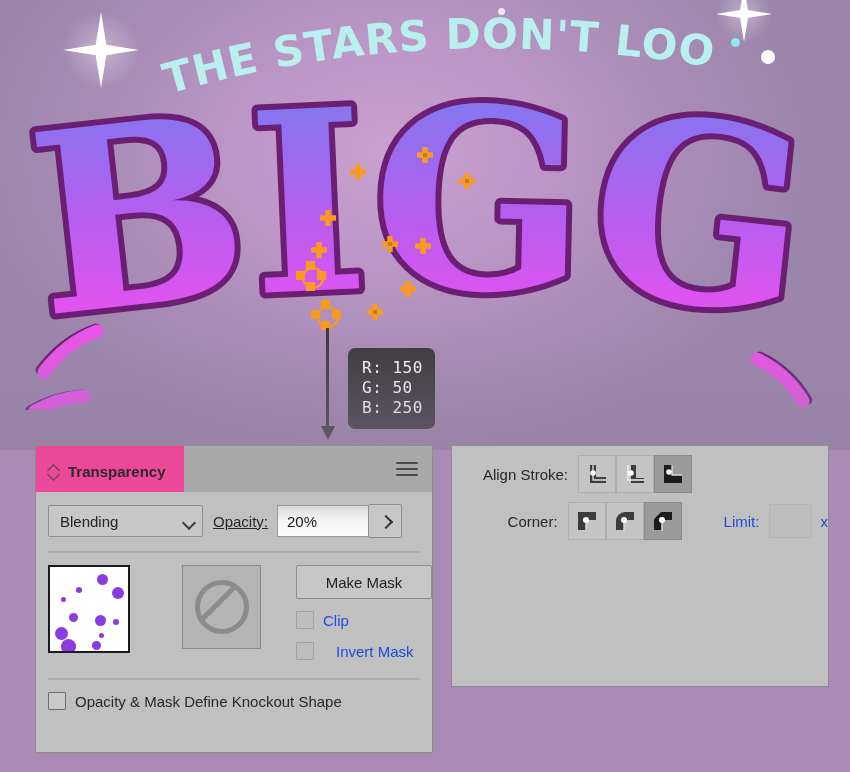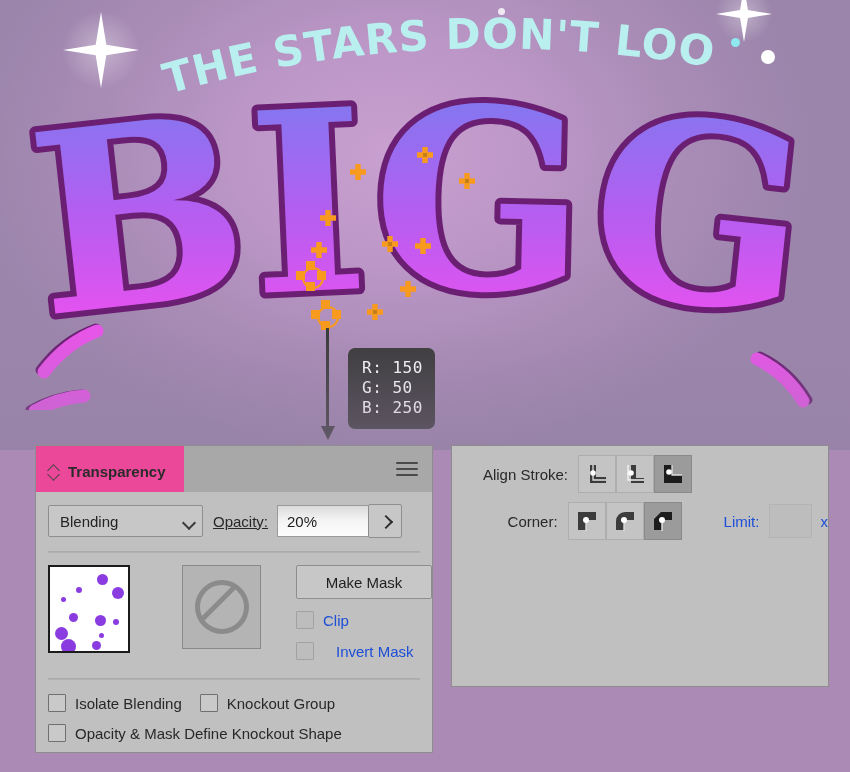--- a/index.html
+++ b/index.html
@@ -398,26 +398,20 @@
         </div>
         <div class="row" style="margin-top:13px;">
           <span class="cbx dim"></span>
           <span class="lbl dim" style="margin-left:22px;">Invert Mask</span>
         </div>
       </div>
     </div>
 
     <div class="divider" style="margin:18px 12px 0 12px;"></div>
 
-    <div class="row" style="padding:14px 0 0 12px;">
-      <span class="cbx"></span>
-      <span class="lbl" style="margin-left:9px;">Isolate Blending</span>
-      <span class="cbx" style="margin-left:18px;"></span>
-      <span class="lbl" style="margin-left:9px;">Knockout Group</span>
-    </div>
 
     <div class="row" style="padding:12px 0 0 12px;">
       <span class="cbx"></span>
       <span class="lbl" style="margin-left:9px;">Opacity &amp; Mask Define Knockout Shape</span>
     </div>
   </div>
 
   <div class="panel" style="left:452px;top:446px;width:376px;height:240px;">
 
 

